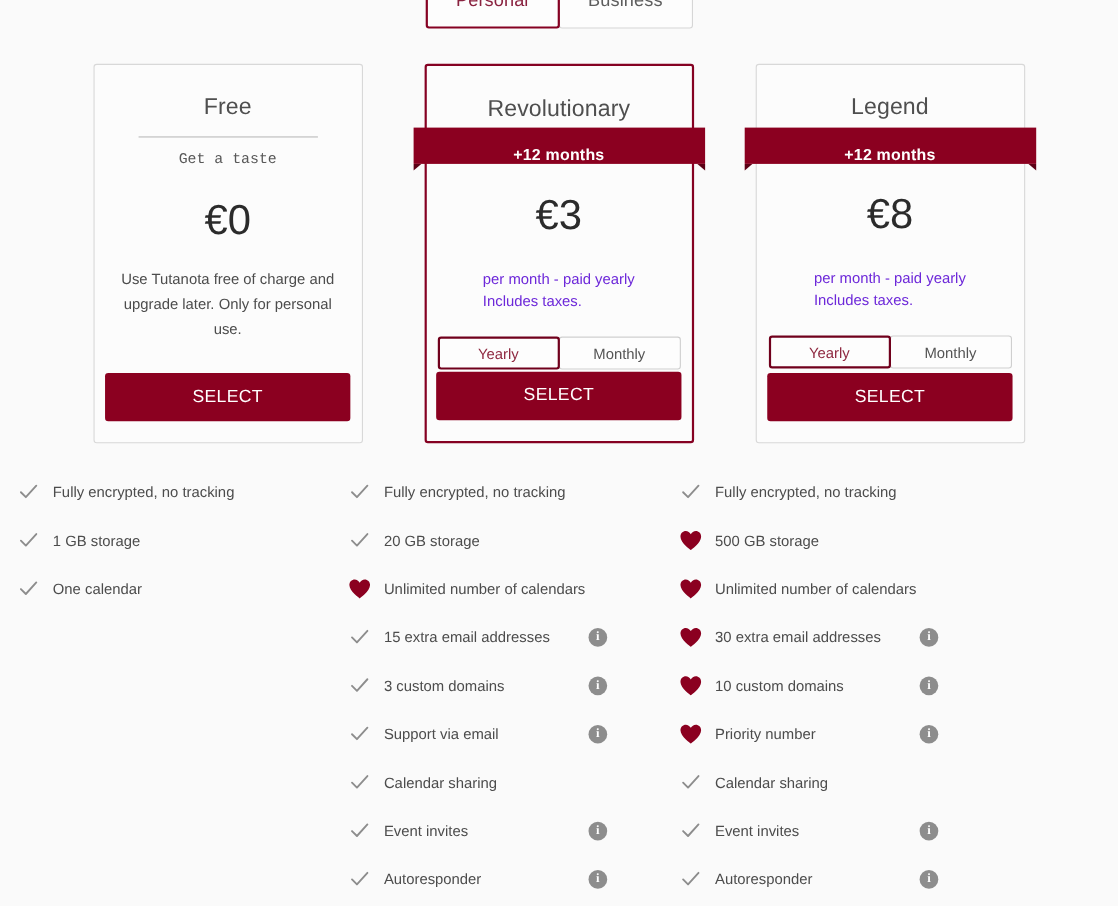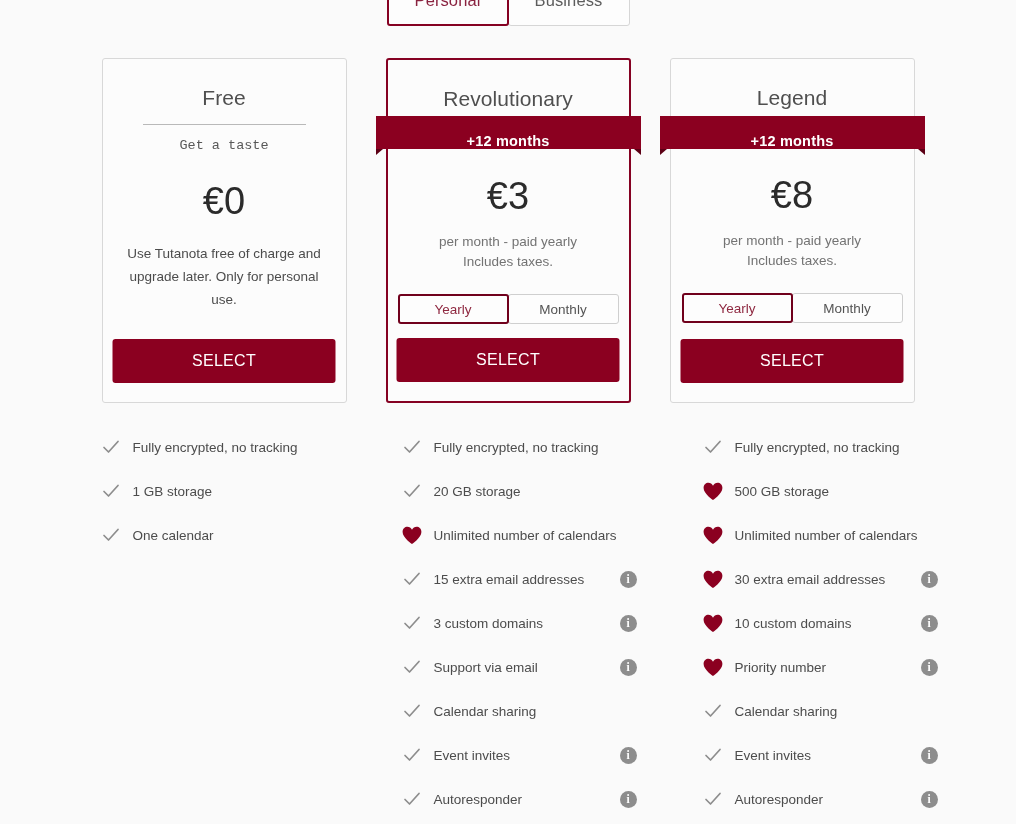--- a/index.html
+++ b/index.html
@@ -52,21 +52,21 @@
   .tab.right { margin-left: -1px; }
 
   
   .cards {
     position: absolute;
     left: 0;
     top: 58px;
     width: 1016px;
     display: flex;
     justify-content: center;
-    gap: 39px;
+    gap: 56px;
   }
   .col { width: 245px; position: relative; }
 
   .card {
     position: relative;
     box-sizing: border-box;
     background: #fcfcfc;
     border: 1px solid #d8d8d8;
     border-radius: 3px;
     height: 345px;
@@ -128,24 +128,24 @@
   .ribbon::after  { right: 0; border-left: 7px solid transparent; }
 
   .price {
     font-size: 38px;
     color: #2b2b2b;
     font-weight: 400;
     line-height: 1;
   }
   .billing {
     font-size: 13.5px;
-    color: #737373;
-    text-align: center;
+    color: #6d28d9;
+    text-align: left;
     line-height: 20px;
-    margin-top: 17px;
+    margin-top: 29px;
   }
   .free-desc {
     font-size: 13.5px;
     color: #4c4c4c;
     text-align: center;
     line-height: 23px;
     width: 207px;
     margin-top: 22px;
   }
 
@@ -194,21 +194,21 @@
     cursor: pointer;
   }
 
   
   .features {
     position: absolute;
     left: 0;
     top: 425px;
     width: 1016px;
     display: flex;
-    justify-content: center;
+    justify-content: flex-start;
     gap: 56px;
   }
   .feat-col { width: 245px; }
   .feat {
     display: flex;
     align-items: center;
     height: 44px;
     position: relative;
   }
   .feat-icon {

